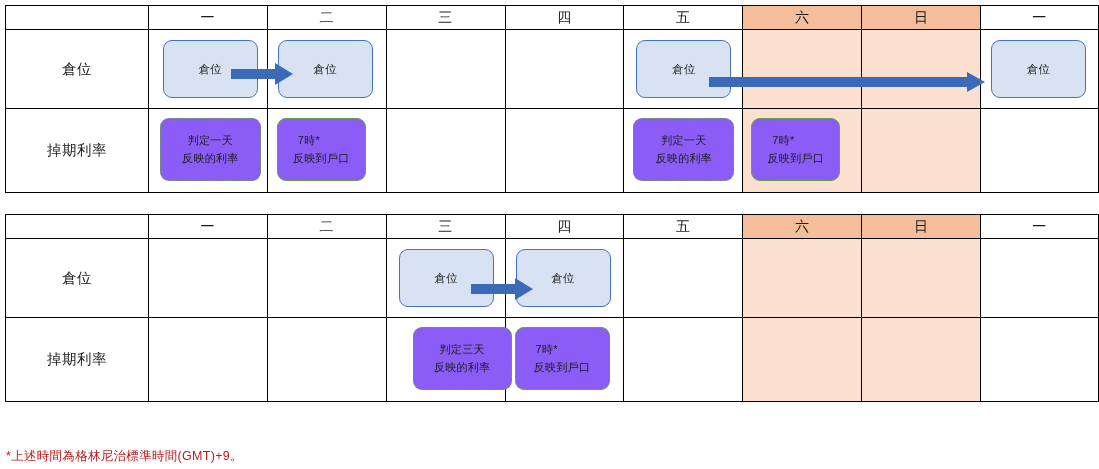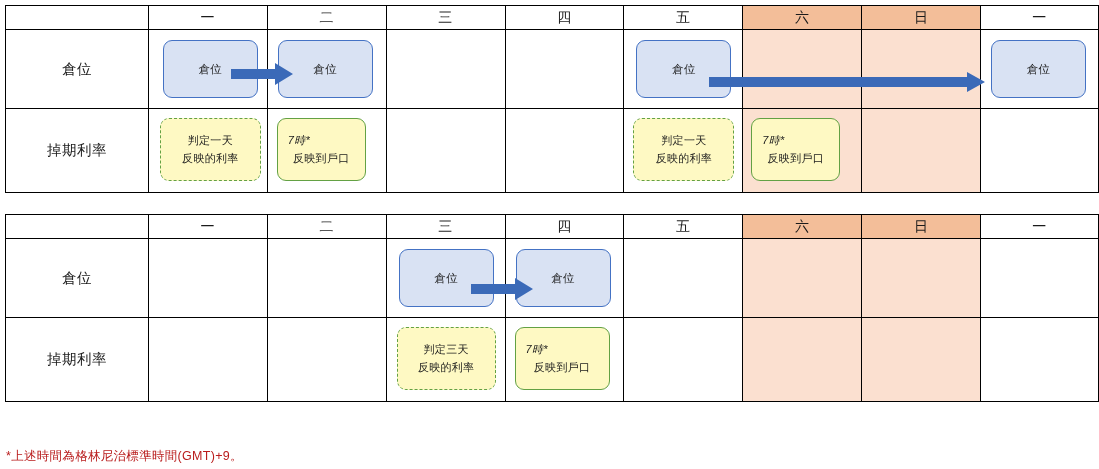--- a/index.html
+++ b/index.html
@@ -74,38 +74,38 @@
     align-items: center;
     justify-content: center;
     font-size: 11.5px;
     color: #1b1b1b;
     letter-spacing: 0.4px;
     z-index: 3;
   }
 
   .rate-box {
     position: absolute;
-    background: #fef9c3;
+    background: #8b5cf6;
     border: 1.4px solid #63A144;
     border-radius: 9px;
     box-sizing: border-box;
     display: flex;
     flex-direction: column;
     align-items: center;
     justify-content: center;
     font-size: 11px;
     color: #1b1b1b;
     line-height: 1.65;
     letter-spacing: 0.3px;
     z-index: 3;
   }
   .rate-box.dashed { border-style: dashed; border-width: 1.6px; }
   .rate-box .l1 { white-space: nowrap; }
   .rate-box .l2 { white-space: nowrap; font-family: Liberation Mono, monospace; }
-  .rate-box.leftish .l1 { align-self: flex-start; margin-left: 10px; font-style: italic; }
+  .rate-box.leftish .l1 { align-self: flex-start; margin-left: 20px; }
 
   
   .arrow {
     position: absolute;
     z-index: 4;
     display: block;
     overflow: visible;
   }
 
   
@@ -289,21 +289,21 @@
     </tr>
 
     <tr class="body-row r2">
       <td class="rowlabel">掉期利率</td>
 
       <td></td>
       <td></td>
 
       <td>
         <div class="cellbox">
-          <div class="rate-box dashed" style="left:10px; top:9px; width:99px; height:63px;">
+          <div class="rate-box dashed" style="left:26px; top:9px; width:99px; height:63px;">
             <span class="l1">判定三天</span>
             <span class="l2">反映的利率</span>
           </div>
         </div>
       </td>
 
       <td>
         <div class="cellbox">
           <div class="rate-box leftish" style="left:9px; top:9px; width:95px; height:63px;">
             <span class="l1">7時*</span>

